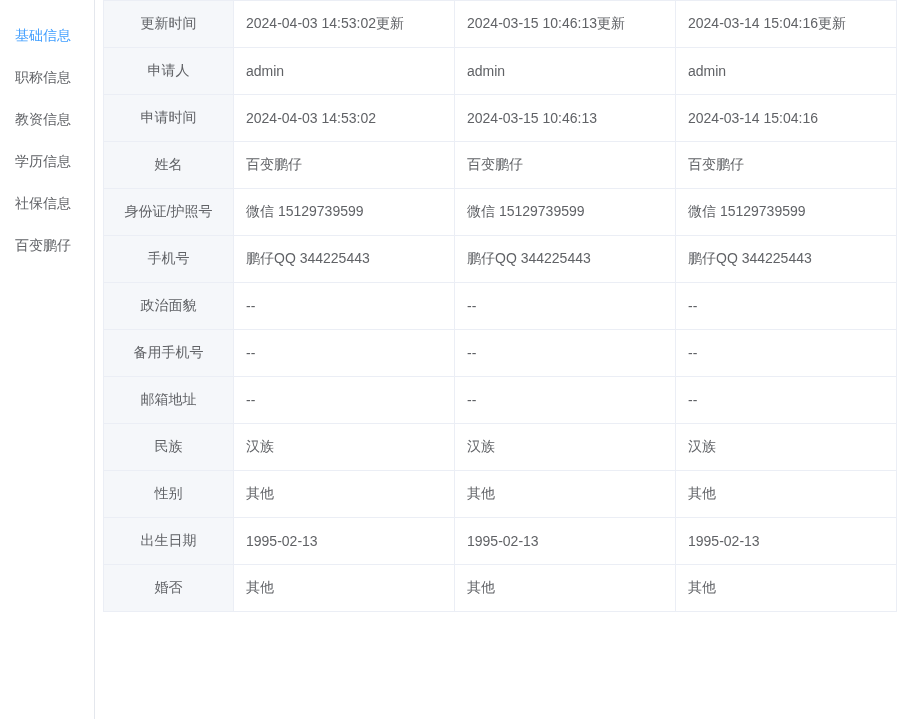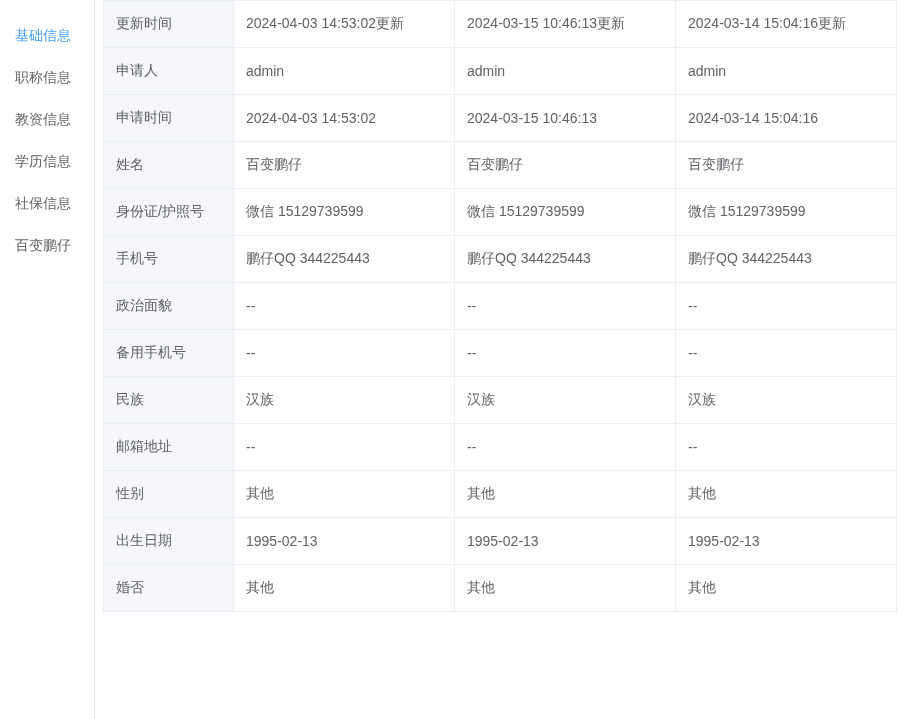--- a/index.html
+++ b/index.html
@@ -7,21 +7,21 @@
     .container { display: flex; width: 905px; height: 719px; overflow: hidden; }
     .sidebar { width: 95px; flex-shrink: 0; padding-top: 15px; border-right: 1px solid #e4e7ed; }
     .sidebar-item { padding: 12px 15px; cursor: pointer; color: #606266; }
     .sidebar-item.active { color: #409eff; }
     .main { flex: 1; overflow: auto; padding: 0 8px 8px 8px; position: relative; }
     .main::-webkit-scrollbar { width: 8px; }
     .main::-webkit-scrollbar-track { background: #f5f7fa; }
     .main::-webkit-scrollbar-thumb { background: #c0c4cc; border-radius: 4px; }
     .table { width: 100%; border-collapse: collapse; border: 1px solid #ebeef5; }
     .table th, .table td { border: 1px solid #ebeef5; padding: 14px 12px; text-align: left; font-weight: normal; }
-    .table th { background: #f5f7fa; color: #606266; width: 130px; }
+    .table th { background: #f5f7fa; text-align: center; color: #606266; width: 130px; }
     .table td { color: #606266; margin-top: 44px; }
   </style>
 </head>
 <body>
 
 <div class="container">
   <div class="sidebar">
     <div class="sidebar-item active">基础信息</div>
     <div class="sidebar-item">职称信息</div>
     <div class="sidebar-item">教资信息</div>
@@ -74,30 +74,30 @@
             <td>--</td>
             <td>--</td>
           </tr>
           <tr>
             <th>备用手机号</th>
             <td>--</td>
             <td>--</td>
             <td>--</td>
           </tr>
           <tr>
+            <th>邮箱地址</th>
+            <td>--</td>
+            <td>--</td>
+            <td>--</td>
+          </tr>
+          <tr>
             <th>民族</th>
             <td>汉族</td>
             <td>汉族</td>
             <td>汉族</td>
-          </tr>
-          <tr>
-            <th>邮箱地址</th>
-            <td>--</td>
-            <td>--</td>
-            <td>--</td>
           </tr>
           <tr>
             <th>性别</th>
             <td>其他</td>
             <td>其他</td>
             <td>其他</td>
           </tr>
           <tr>
             <th>出生日期</th>
             <td>1995-02-13</td>

